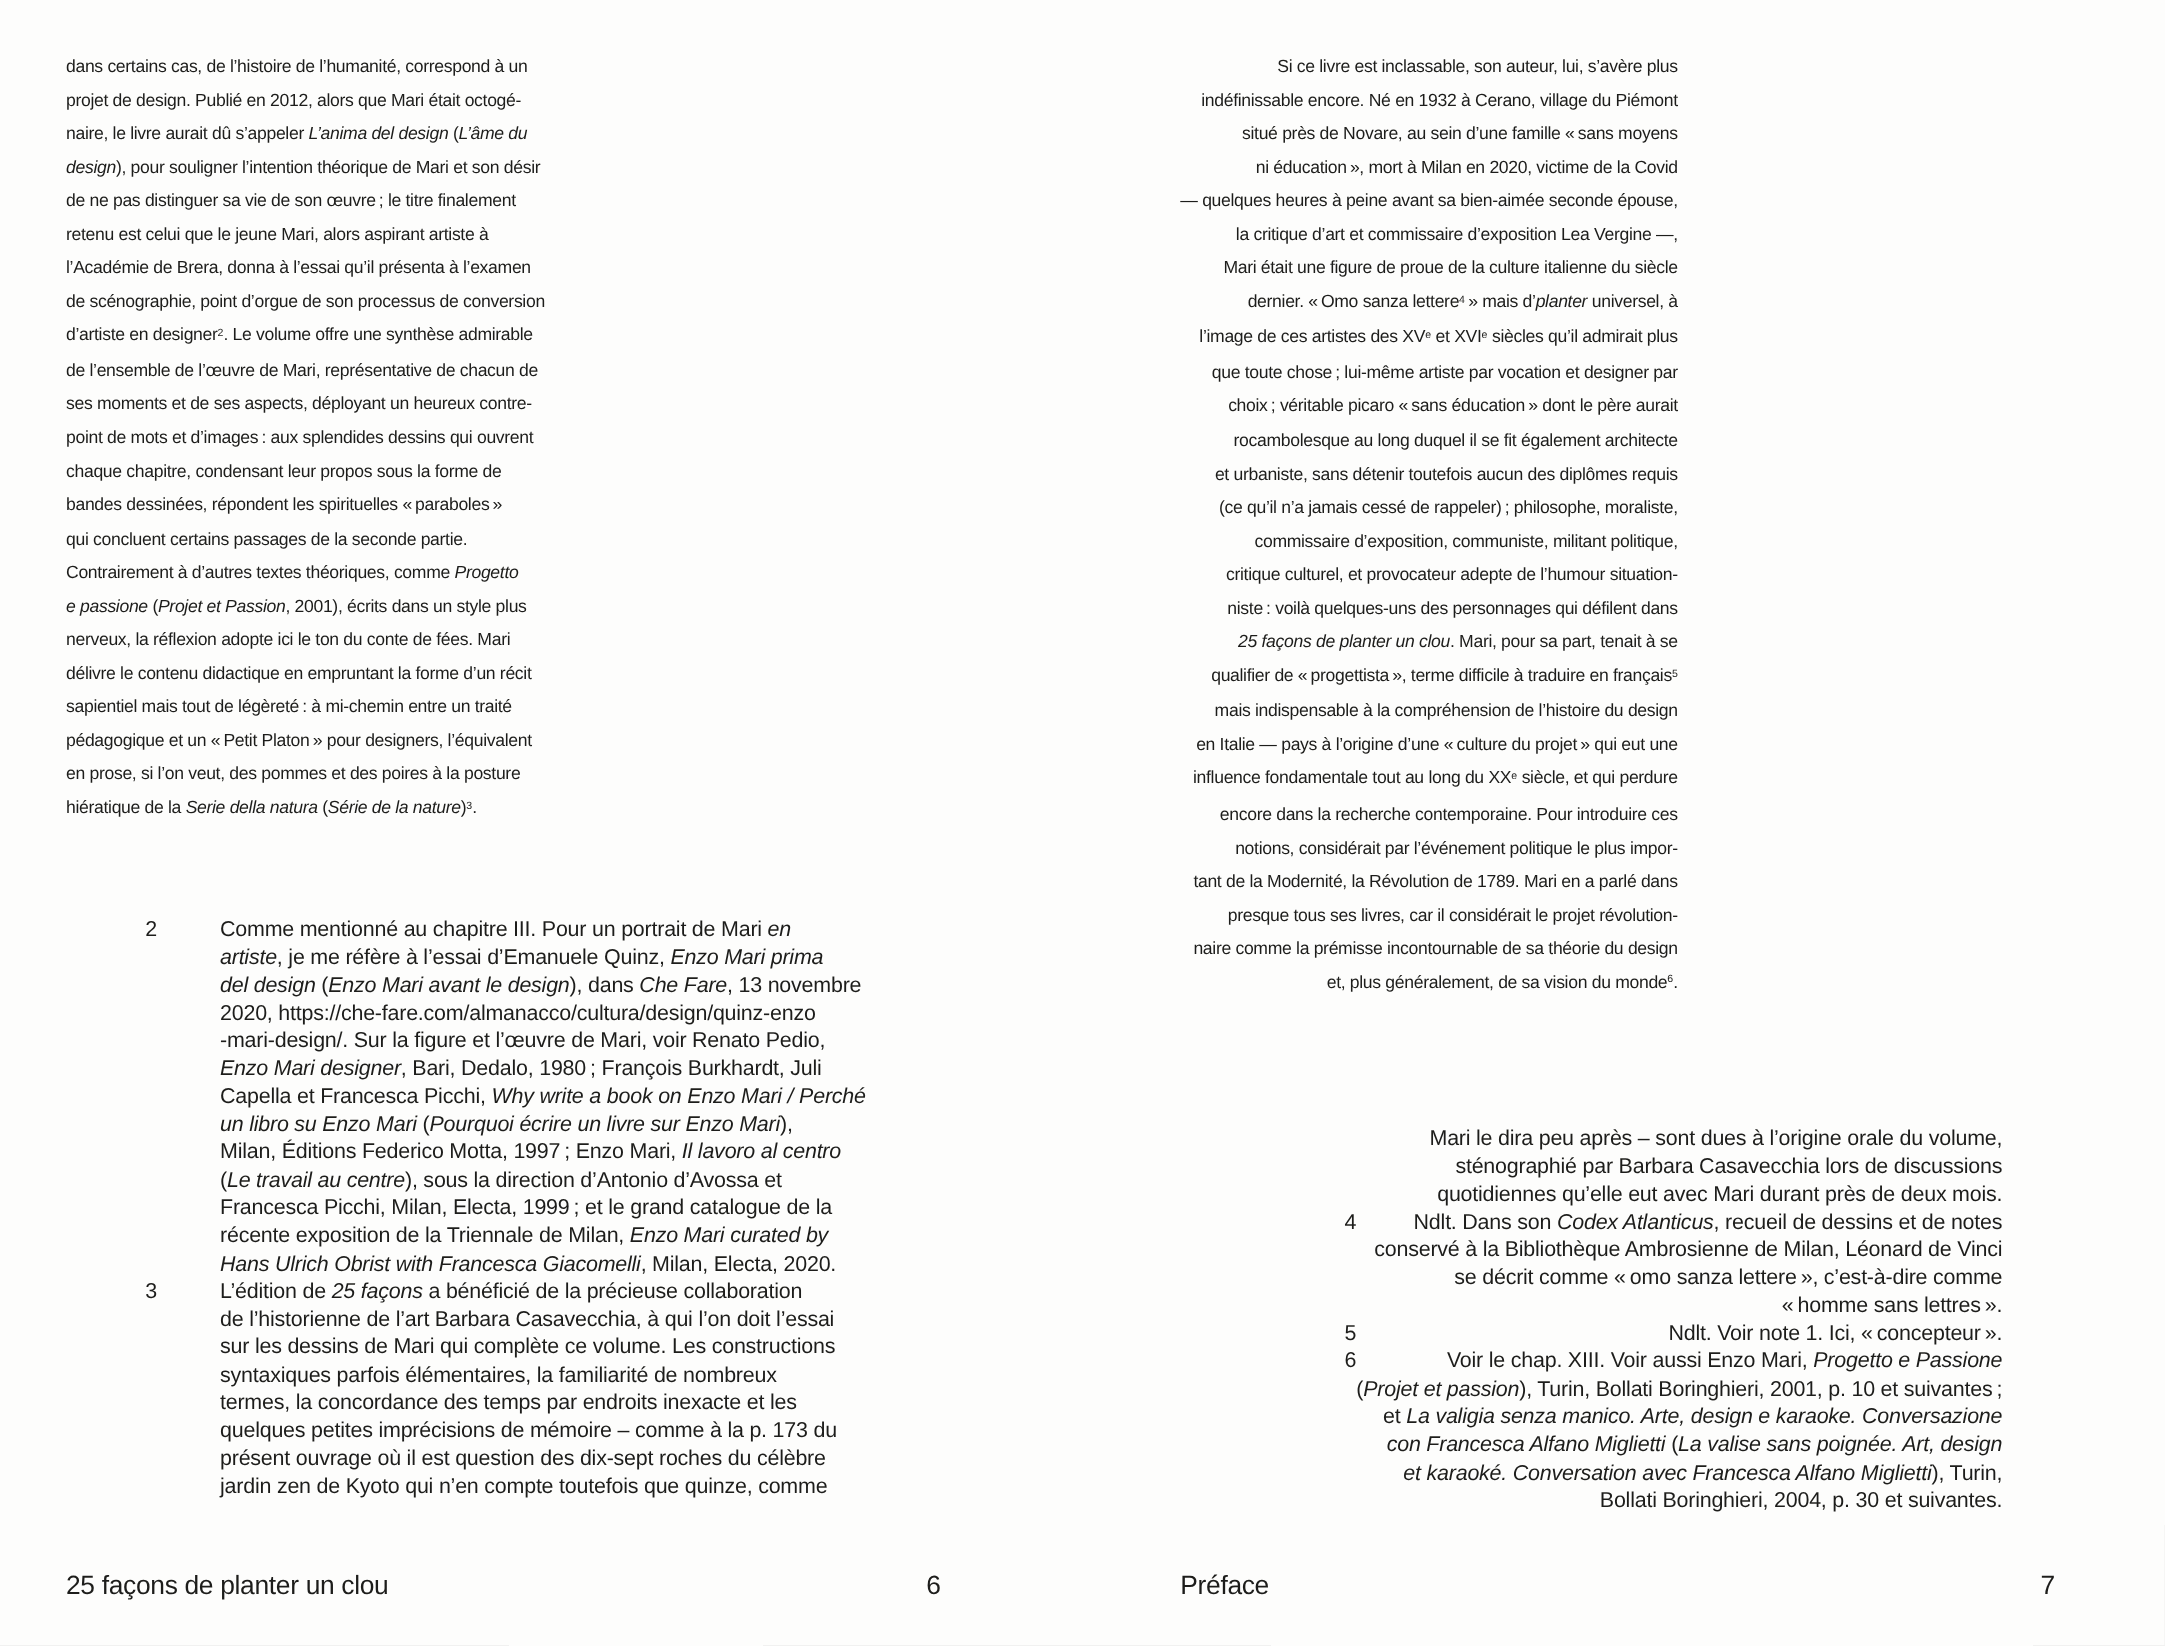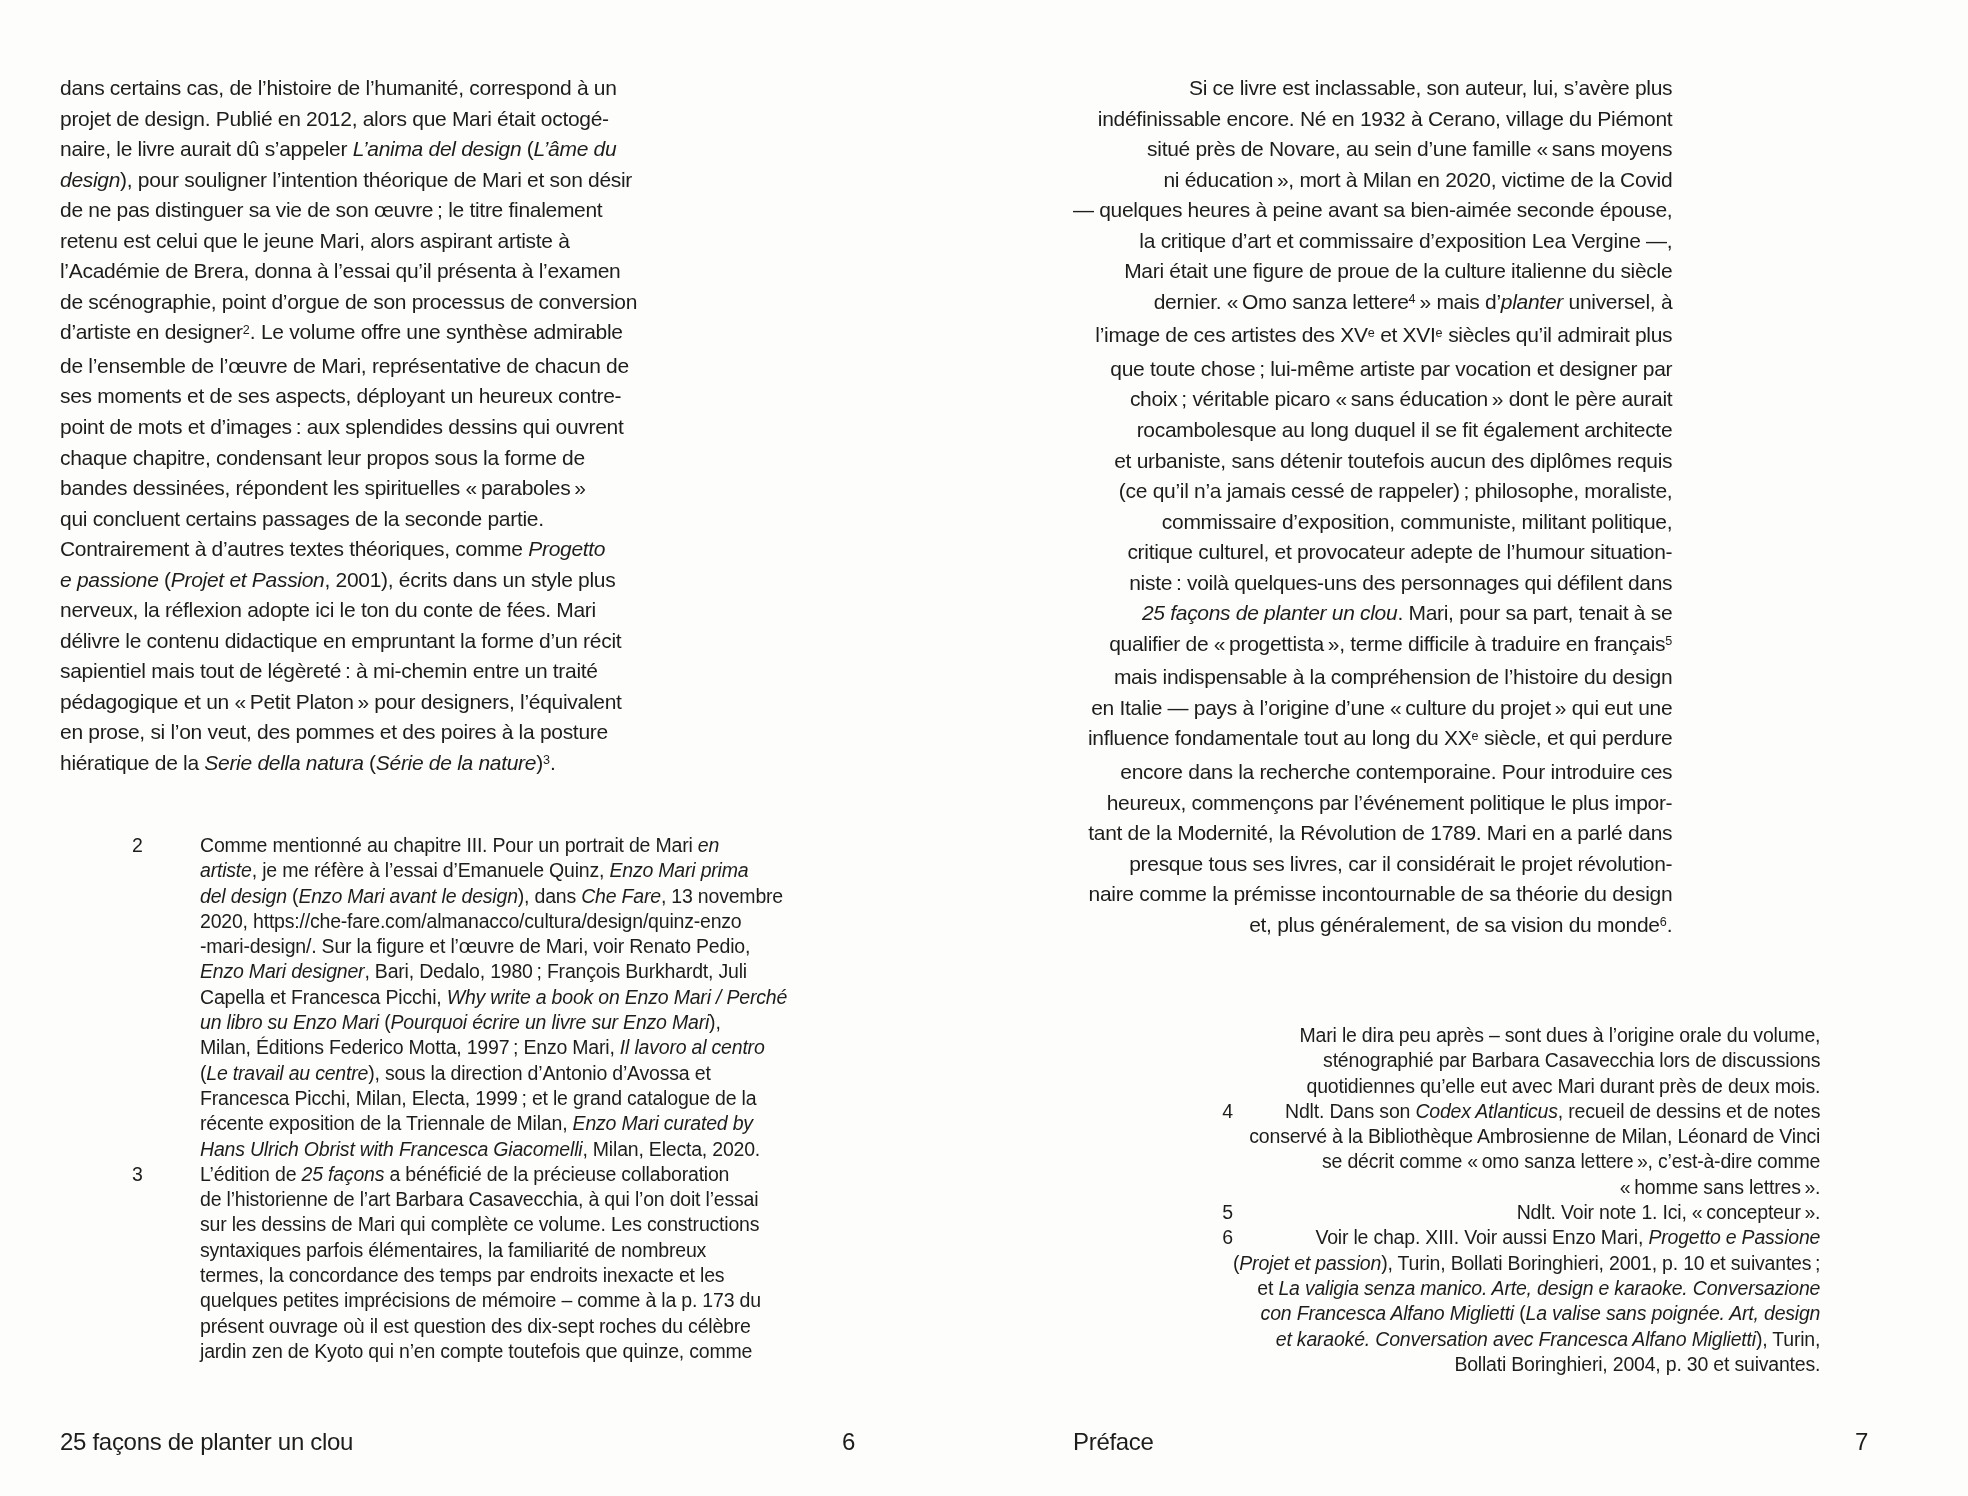--- a/index.html
+++ b/index.html
@@ -13,25 +13,24 @@
     color: #1d1d1b;
     overflow: hidden;
   }
   .page { position: absolute; top: 0; width: 984px; height: 1496px; }
   .page-left  { left: 0; }
   .page-right { left: 984px; text-align: right; }
 
   .body-text {
     position: absolute;
     top: 46px;
-    font-size: 21px;
+    font-size: 16px;
     line-height: 30.55px;
     letter-spacing: -0.3px;
     white-space: nowrap;
-    margin-top: 27px;
   }
   .page-left  .body-text { left: 60px; }
   .page-right .body-text { left: 89px; }
   .line { white-space: nowrap; }
   .line.indent { padding-left: 48px; }
 
   .it  { font-style: italic; }
   .sup {
     font-size: 60%;
     position: relative;
@@ -154,21 +153,21 @@
         <div class="line">(ce qu’il n’a jamais cessé de rappeler) ; philosophe, moraliste,</div>
         <div class="line">commissaire d’exposition, communiste, militant politique,</div>
         <div class="line">critique culturel, et provocateur adepte de l’humour situation-</div>
         <div class="line">niste : voilà quelques-uns des personnages qui défilent dans</div>
         <div class="line"><span class="it">25 façons de planter un clou</span>. Mari, pour sa part, tenait à se</div>
         <div class="line">qualifier de « progettista », terme difficile à traduire en français<span class="sup">5</span></div>
         <div class="line">mais indispensable à la compréhension de l’histoire du design</div>
         <div class="line">en Italie — pays à l’origine d’une « culture du projet » qui eut une</div>
         <div class="line">influence fondamentale tout au long du XX<span class="sup">e</span> siècle, et qui perdure</div>
         <div class="line">encore dans la recherche contemporaine. Pour introduire ces</div>
-        <div class="line">heureux, commençons par l’événement politique le plus impor-</div>
+        <div class="line">notions, considérait par l’événement politique le plus impor-</div>
         <div class="line">tant de la Modernité, la Révolution de 1789. Mari en a parlé dans</div>
         <div class="line">presque tous ses livres, car il considérait le projet révolution-</div>
         <div class="line">naire comme la prémisse incontournable de sa théorie du design</div>
         <div class="line">et, plus généralement, de sa vision du monde<span class="sup">6</span>.</div>
       </div>
     <div class="footnotes">
         <div class="fn">
           <div class="fn-num"></div>
           <div class="fn-text">
             <div class="line">Mari le dira peu après – sont dues à l’origine orale du volume,</div>

